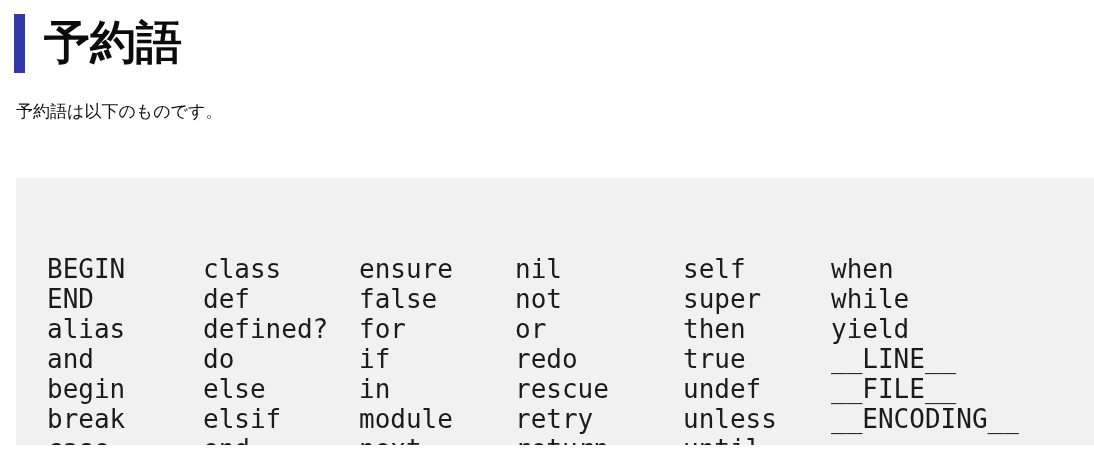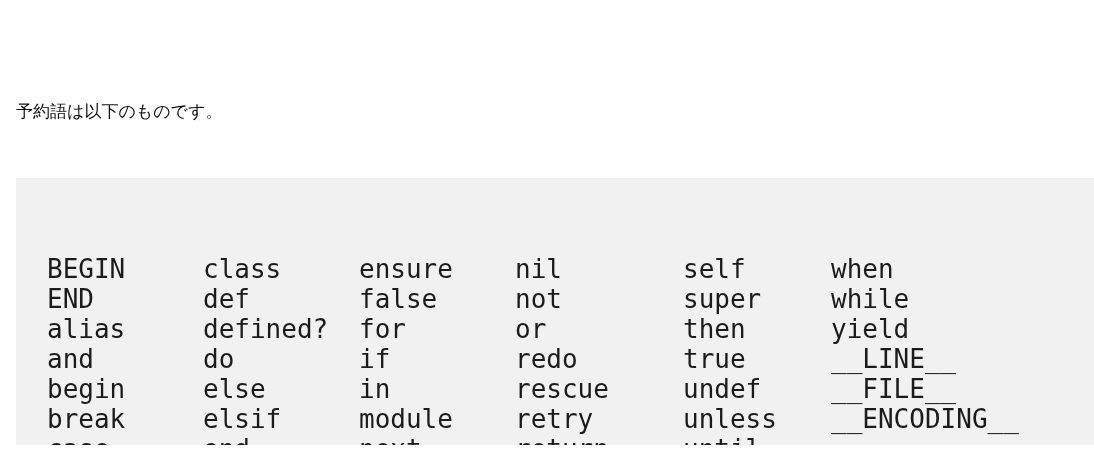--- a/index.html
+++ b/index.html
@@ -93,20 +93,24 @@
     font-family: "DejaVu Sans Mono", "Liberation Mono", monospace;
     font-size: 26px;
     line-height: 30px;
   }
 </style>
 </head>
 <body>
 
 <div class="page">
 
+  <div class="heading">
+    <div class="heading-accent" style="background: rgb(51, 56, 168);"></div>
+    <div class="heading-title">予約語</div>
+  </div>
 
   <div class="lead">予約語は以下のものです。</div>
 
   <div class="codeblock" style="background: rgb(241, 241, 241);">
     <div class="code-inner" style="color: rgb(27, 27, 27);">
       <div class="code-grid" id="code-grid"><span class="code-cell">BEGIN</span><span class="code-cell">class</span><span class="code-cell">ensure</span><span class="code-cell">nil</span><span class="code-cell">self</span><span class="code-cell">when</span><span class="code-cell">END</span><span class="code-cell">def</span><span class="code-cell">false</span><span class="code-cell">not</span><span class="code-cell">super</span><span class="code-cell">while</span><span class="code-cell">alias</span><span class="code-cell">defined?</span><span class="code-cell">for</span><span class="code-cell">or</span><span class="code-cell">then</span><span class="code-cell">yield</span><span class="code-cell">and</span><span class="code-cell">do</span><span class="code-cell">if</span><span class="code-cell">redo</span><span class="code-cell">true</span><span class="code-cell">__LINE__</span><span class="code-cell">begin</span><span class="code-cell">else</span><span class="code-cell">in</span><span class="code-cell">rescue</span><span class="code-cell">undef</span><span class="code-cell">__FILE__</span><span class="code-cell">break</span><span class="code-cell">elsif</span><span class="code-cell">module</span><span class="code-cell">retry</span><span class="code-cell">unless</span><span class="code-cell">__ENCODING__</span><span class="code-cell">case</span><span class="code-cell">end</span><span class="code-cell">next</span><span class="code-cell">return</span><span class="code-cell">until</span><span class="code-cell"></span></div>
     </div>
   </div>
 
 </div>

